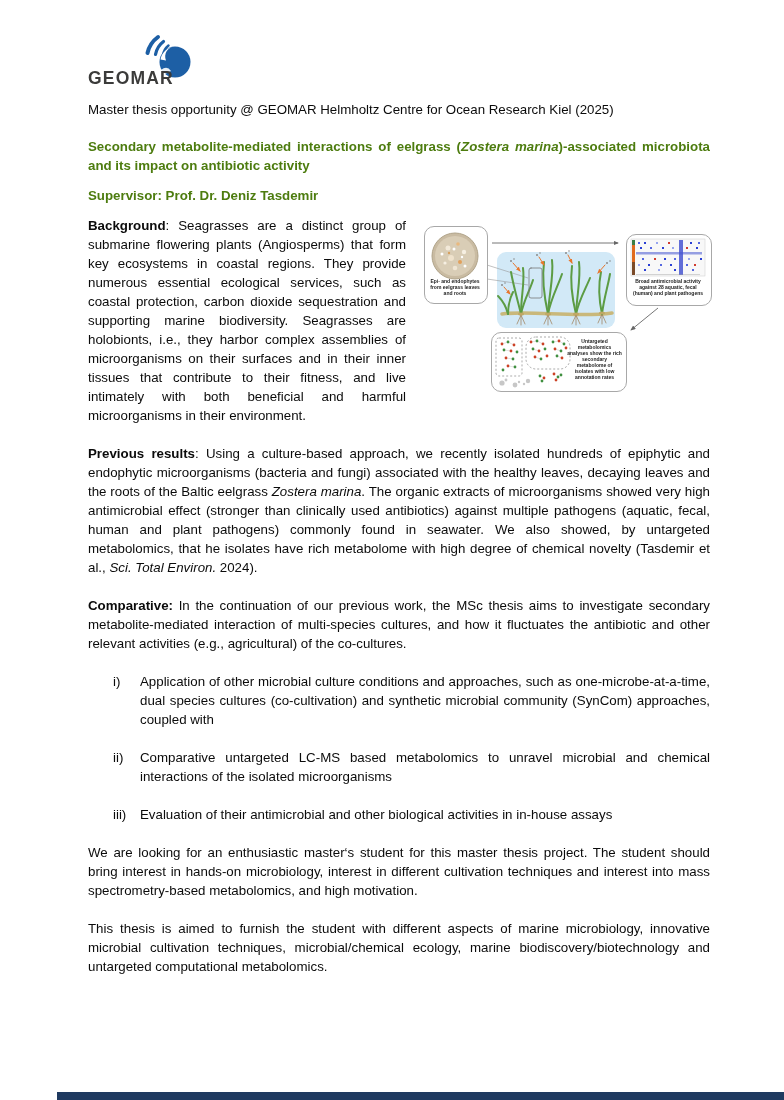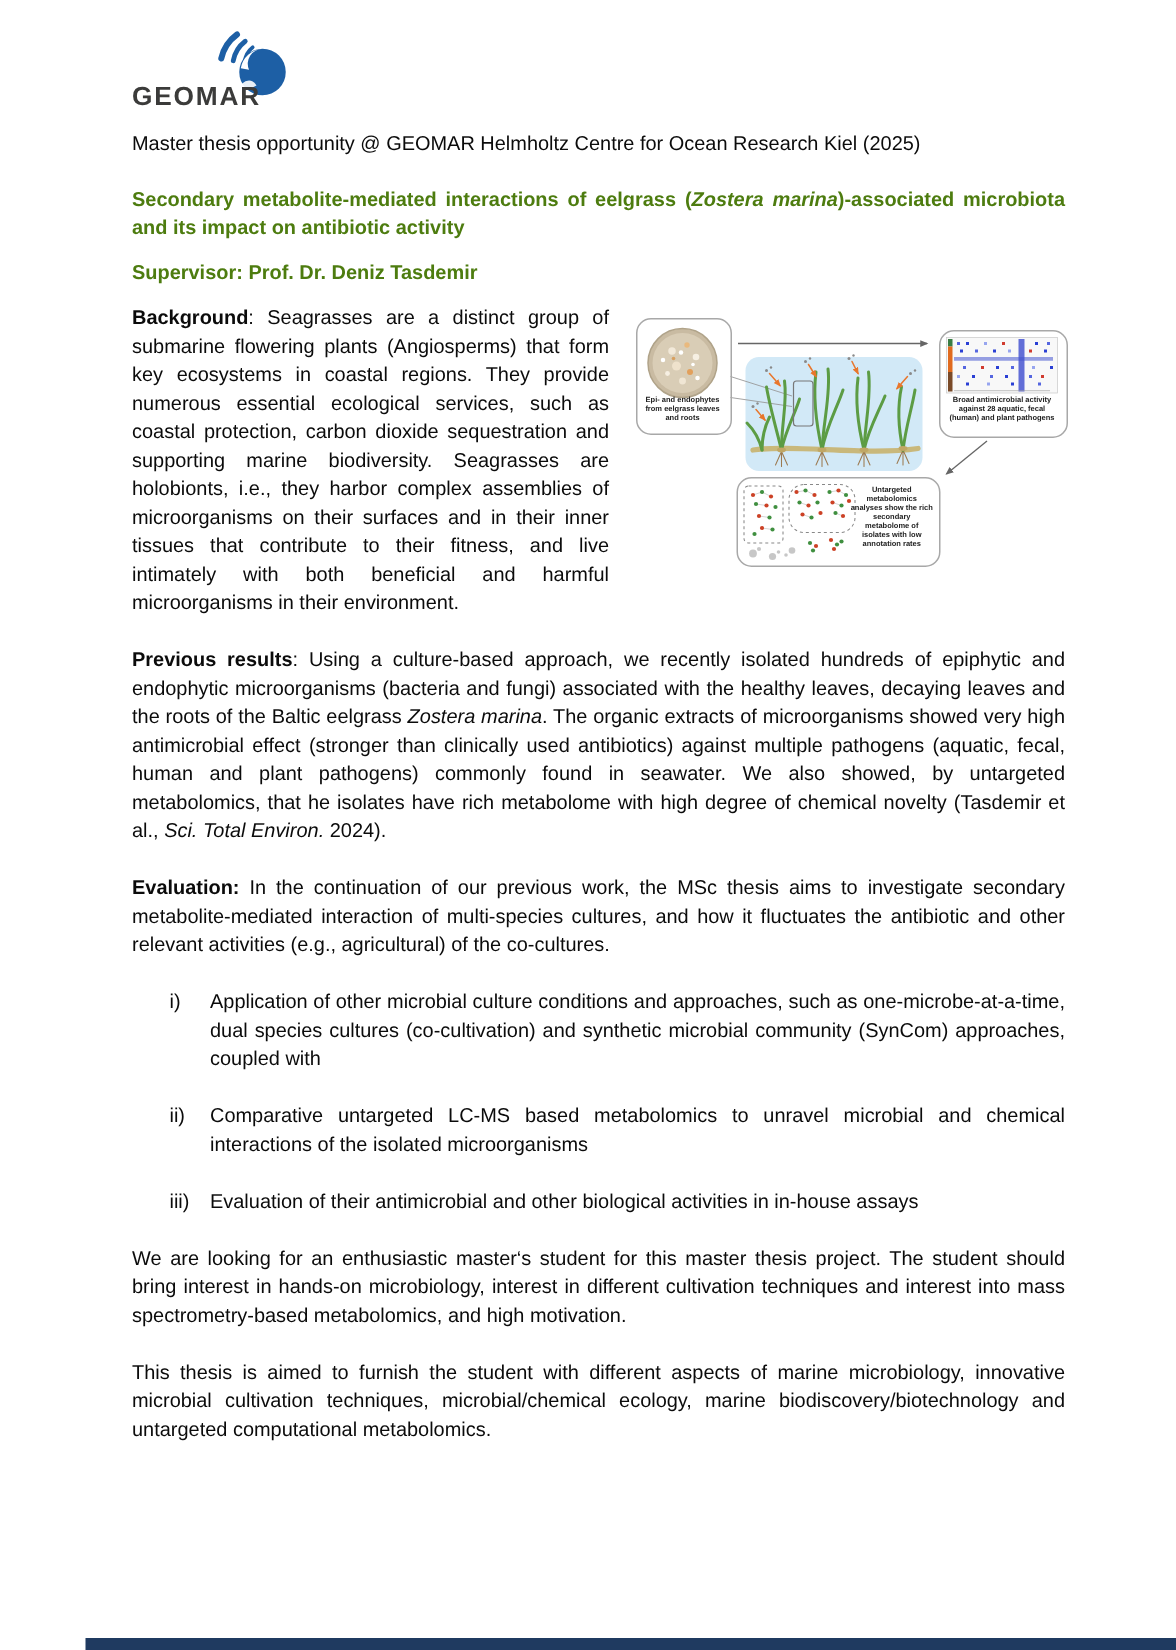--- a/index.html
+++ b/index.html
@@ -1,17 +1,17 @@
 <!DOCTYPE html>
 <html><head>
 <meta charset="utf-8">
 <style>
   html,body{margin:0;padding:0;background:#fff;width:784px;height:1100px;overflow:hidden;}
   body{font-family:"Liberation Sans","DejaVu Sans",sans-serif;font-size:13.3px;line-height:19px;color:#0b0b0b;position:relative;}
-  .page{padding:20px 74px 0 88px;}
+  .page{padding:34px 74px 0 88px;}
   p{margin:0 0 19px;text-align:justify;}
   .b{font-weight:bold;}
   .it{font-style:italic;}
   .bi{font-weight:bold;font-style:italic;}
   .blue{color:#4d7c0f;font-weight:bold;}
   .title{font-weight:normal;margin-bottom:18px;}
   .ru{font-weight:bold;margin-bottom:16px;}
   .topic{margin-bottom:11px;}
   .sup{margin-bottom:11px;}
   
@@ -251,21 +251,21 @@
       <span class="fig-box" style="left:73px;top:114px;width:134px;height:58px;"></span>
       <span class="fig-label" style="left:9px;top:60px;width:56px;">Epi- and endophytes from eelgrass leaves and roots</span>
       <span class="fig-label" style="left:211px;top:60px;width:78px;">Broad antimicrobial activity against 28 aquatic, fecal (human) and plant pathogens</span>
       <span class="fig-label" style="left:149px;top:120px;width:55px;">Untargeted metabolomics analyses show the rich secondary metabolome of isolates with low annotation rates</span>
     </span>
     <span class="b">Background</span><span>: Seagrasses are a distinct group of submarine flowering plants (Angiosperms) that form key ecosystems in coastal regions. They provide numerous essential ecological services, such as coastal protection, carbon dioxide sequestration and supporting marine biodiversity. Seagrasses are holobionts, i.e., they harbor complex assemblies of microorganisms on their surfaces and in their inner tissues that contribute to their fitness, and live intimately with both beneficial and harmful microorganisms in their environment.</span>
   </p>
 
   <p class="clear"><span class="b">Previous results</span><span>: Using a culture-based approach, we recently isolated hundreds of epiphytic and endophytic microorganisms (bacteria and fungi) associated with the healthy leaves, decaying leaves and the roots of the Baltic eelgrass </span><span class="it">Zostera marina</span><span>. The organic extracts of microorganisms showed very high antimicrobial effect (stronger than clinically used antibiotics) against multiple pathogens (aquatic, fecal, human and plant pathogens) commonly found in seawater. We also showed, by untargeted metabolomics, that he isolates have rich metabolome with high degree of chemical novelty (Tasdemir et al., </span><span class="it">Sci. Total Environ.</span><span> 2024).</span></p>
 
-  <p><span class="b">Evaluation:</span><span> In the continuation of our previous work, the MSc thesis aims to investigate secondary metabolite-mediated interaction of multi-species cultures, and how it fluctuates the antibiotic and other relevant activities (e.g., agricultural) of the co-cultures.</span></p>
+  <p><span class="b">Comparative:</span><span> In the continuation of our previous work, the MSc thesis aims to investigate secondary metabolite-mediated interaction of multi-species cultures, and how it fluctuates the antibiotic and other relevant activities (e.g., agricultural) of the co-cultures.</span></p>
 
   <div class="li">
     <span class="mk">i)</span>
     <span class="tx">Application of other microbial culture conditions and approaches, such as one-microbe-at-a-time, dual species cultures (co-cultivation) and synthetic microbial community (SynCom) approaches, coupled with</span>
   </div>
   <div class="li">
     <span class="mk">ii)</span>
     <span class="tx">Comparative untargeted LC-MS based metabolomics to unravel microbial and chemical interactions of the isolated microorganisms</span>
   </div>
   <div class="li">

